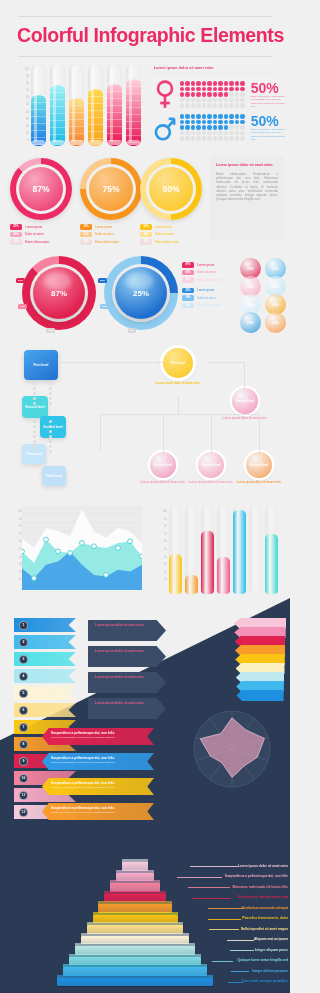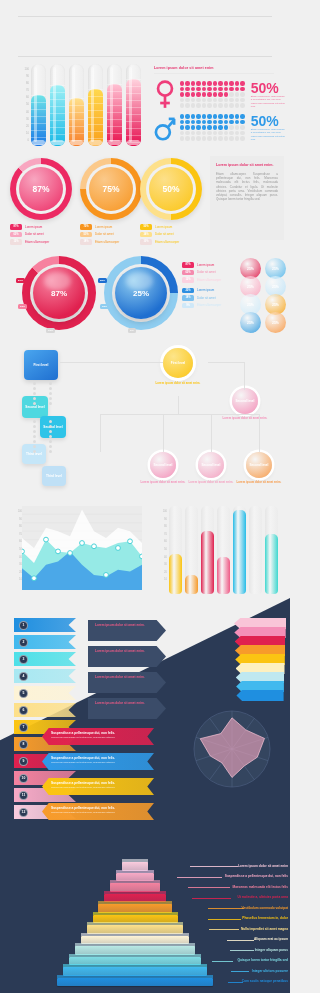--- a/index.html
+++ b/index.html
@@ -147,20 +147,21 @@
   .plabels { position:absolute; left:150px; top:862px; width:140px; height:131px; }
   .plab { position:absolute; right:2px; font-size:3.2px; font-weight:bold; white-space:nowrap; }
   .pline { position:absolute; height:.6px; }
 </style>
 </head>
 <body>
 
 <div class="page">
 
   <div class="hdr-rule"></div>
+  <div class="title">Colorful Infographic Elements</div>
   <div class="hdr-rule2"></div>
 
   <div class="sec-tubes">
     <div class="tube-axis" id="tubeAxis">
         <span>100</span>
         <span>90</span>
         <span>80</span>
         <span>70</span>
         <span>60</span>
         <span>50</span>

